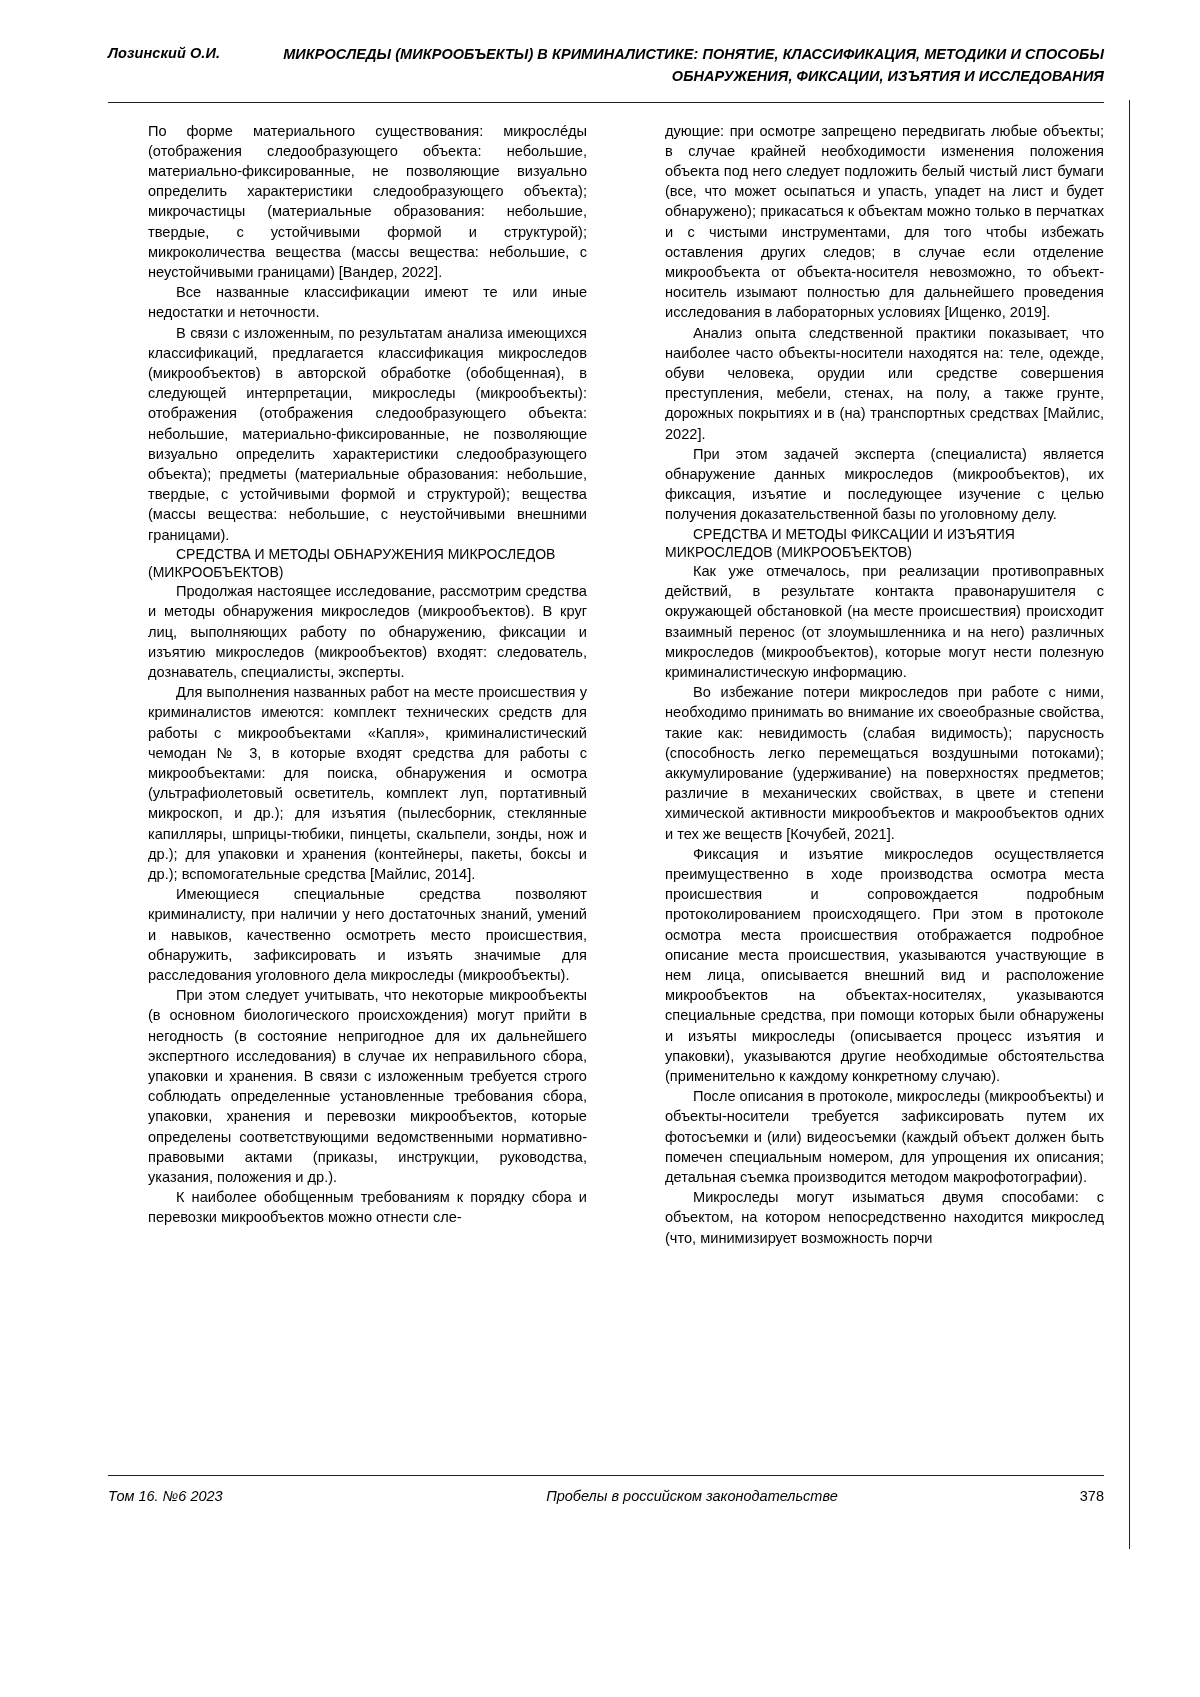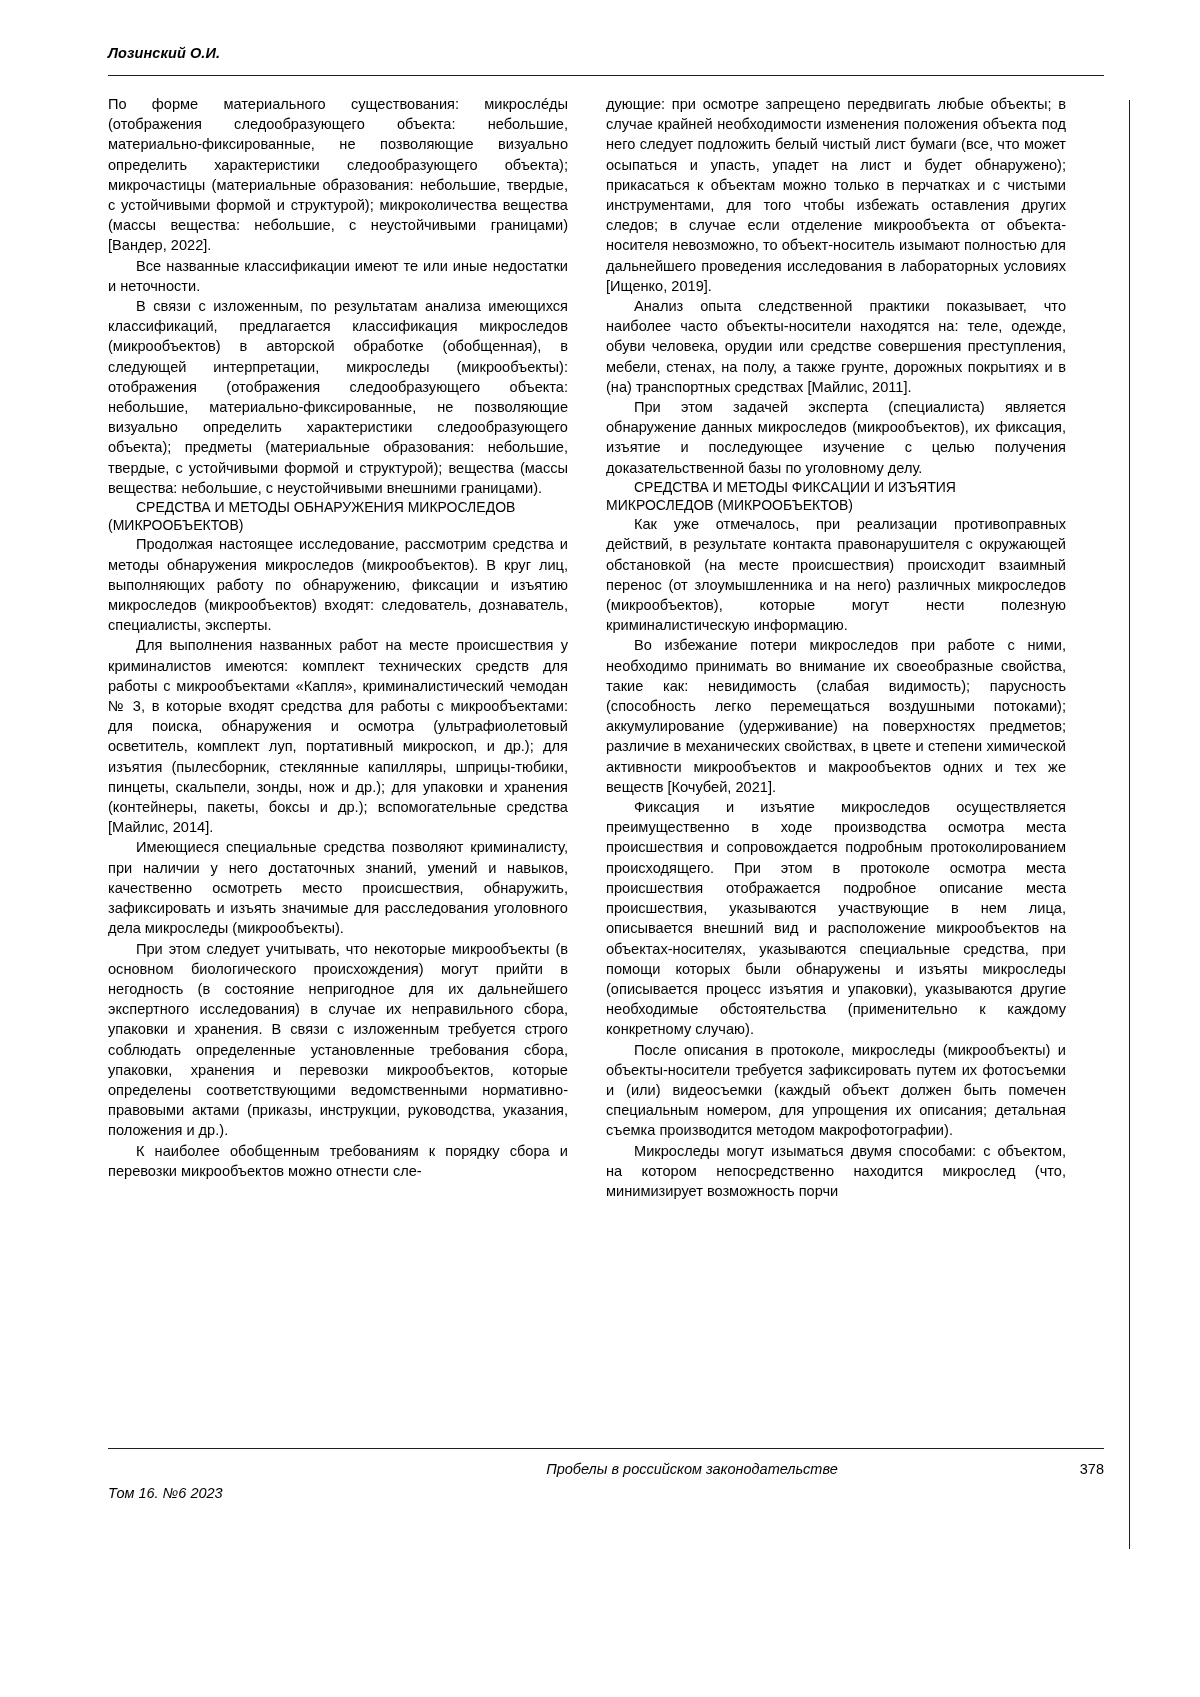--- a/index.html
+++ b/index.html
@@ -61,20 +61,21 @@
     gap: 38px;
     height: 1338px;
   }
   .col {
     width: 460px;
     font-size: 14.6px;
     line-height: 1.385;
     text-align: justify;
     text-justify: inter-word;
     hyphens: manual;
+    margin-left: 40px;
   }
   .col p {
     margin: 0;
     text-indent: 28px;
   }
   .col p.noindent {
     text-indent: 0;
   }
   .sec-head {
     margin: 13px 0 4px 0;
@@ -98,21 +99,20 @@
     font-size: 14.5px;
   }
   .footer-issn {
     width: 300px;
     line-height: 1.45;
   }
   .footer-volume {
     width: 230px;
     text-align: left;
     padding-top: 0px;
-    margin-top: 24px;
   }
   .footer-journal {
     flex: 1;
     text-align: center;
     white-space: nowrap;
   }
   .footer-page {
     width: 58px;
     text-align: right;
     font-style: normal;
@@ -129,40 +129,41 @@
     background: #231f20;
   }
 </style>
 </head>
 <body>
 
 <div class="page">
 
   <div class="header">
     <div class="header-author">Лозинский О.И.</div>
+    <div class="header-title">МИКРОСЛЕДЫ (МИКРООБЪЕКТЫ) В КРИМИНАЛИСТИКЕ: ПОНЯТИЕ, КЛАССИФИКАЦИЯ, МЕТОДИКИ И СПОСОБЫ ОБНАРУЖЕНИЯ, ФИКСАЦИИ, ИЗЪЯТИЯ И ИССЛЕДОВАНИЯ</div>
   </div>
   <div class="header-rule"></div>
 
   <div class="columns">
 
     <div class="col">
       <p class="noindent">По форме материального существования: микрослéды (отображения следообразующего объекта: небольшие, материально-фиксированные, не позволяющие визуально определить характеристики следообразующего объекта); микрочастицы (материальные образования: небольшие, твердые, с устойчивыми формой и структурой); микроколичества вещества (массы вещества: небольшие, с неустойчивыми границами) [Вандер, 2022].</p>
       <p>Все названные классификации имеют те или иные недостатки и неточности.</p>
       <p>В связи с изложенным, по результатам анализа имеющихся классификаций, предлагается классификация микроследов (микрообъектов) в авторской обработке (обобщенная), в следующей интерпретации, микроследы (микрообъекты): отображения (отображения следообразующего объекта: небольшие, материально-фиксированные, не позволяющие визуально определить характеристики следообразующего объекта); предметы (материальные образования: небольшие, твердые, с устойчивыми формой и структурой); вещества (массы вещества: небольшие, с неустойчивыми внешними границами).</p>
       <p class="sec-head">СРЕДСТВА И МЕТОДЫ ОБНАРУЖЕНИЯ МИКРОСЛЕДОВ (МИКРООБЪЕКТОВ)</p>
       <p>Продолжая настоящее исследование, рассмотрим средства и методы обнаружения микроследов (микрообъектов). В круг лиц, выполняющих работу по обнаружению, фиксации и изъятию микроследов (микрообъектов) входят: следователь, дознаватель, специалисты, эксперты.</p>
       <p>Для выполнения названных работ на месте происшествия у криминалистов имеются: комплект технических средств для работы с микрообъектами «Капля», криминалистический чемодан № 3, в которые входят средства для работы с микрообъектами: для поиска, обнаружения и осмотра (ультрафиолетовый осветитель, комплект луп, портативный микроскоп, и др.); для изъятия (пылесборник, стеклянные капилляры, шприцы-тюбики, пинцеты, скальпели, зонды, нож и др.); для упаковки и хранения (контейнеры, пакеты, боксы и др.); вспомогательные средства [Майлис, 2014].</p>
       <p>Имеющиеся специальные средства позволяют криминалисту, при наличии у него достаточных знаний, умений и навыков, качественно осмотреть место происшествия, обнаружить, зафиксировать и изъять значимые для расследования уголовного дела микроследы (микрообъекты).</p>
       <p>При этом следует учитывать, что некоторые микрообъекты (в основном биологического происхождения) могут прийти в негодность (в состояние непригодное для их дальнейшего экспертного исследования) в случае их неправильного сбора, упаковки и хранения. В связи с изложенным требуется строго соблюдать определенные установленные требования сбора, упаковки, хранения и перевозки микрообъектов, которые определены соответствующими ведомственными нормативно-правовыми актами (приказы, инструкции, руководства, указания, положения и др.).</p>
       <p>К наиболее обобщенным требованиям к порядку сбора и перевозки микрообъектов можно отнести сле-</p>
     </div>
 
     <div class="col">
       <p class="noindent">дующие: при осмотре запрещено передвигать любые объекты; в случае крайней необходимости изменения положения объекта под него следует подложить белый чистый лист бумаги (все, что может осыпаться и упасть, упадет на лист и будет обнаружено); прикасаться к объектам можно только в перчатках и с чистыми инструментами, для того чтобы избежать оставления других следов; в случае если отделение микрообъекта от объекта-носителя невозможно, то объект-носитель изымают полностью для дальнейшего проведения исследования в лабораторных условиях [Ищенко, 2019].</p>
-      <p>Анализ опыта следственной практики показывает, что наиболее часто объекты-носители находятся на: теле, одежде, обуви человека, орудии или средстве совершения преступления, мебели, стенах, на полу, а также грунте, дорожных покрытиях и в (на) транспортных средствах [Майлис, 2011].</p>
+      <p>Анализ опыта следственной практики показывает, что наиболее часто объекты-носители находятся на: теле, одежде, обуви человека, орудии или средстве совершения преступления, мебели, стенах, на полу, а также грунте, дорожных покрытиях и в (на) транспортных средствах [Майлис, 2022].</p>
       <p>При этом задачей эксперта (специалиста) является обнаружение данных микроследов (микрообъектов), их фиксация, изъятие и последующее изучение с целью получения доказательственной базы по уголовному делу.</p>
       <p class="sec-head">СРЕДСТВА И МЕТОДЫ ФИКСАЦИИ И ИЗЪЯТИЯ МИКРОСЛЕДОВ (МИКРООБЪЕКТОВ)</p>
       <p>Как уже отмечалось, при реализации противоправных действий, в результате контакта правонарушителя с окружающей обстановкой (на месте происшествия) происходит взаимный перенос (от злоумышленника и на него) различных микроследов (микрообъектов), которые могут нести полезную криминалистическую информацию.</p>
       <p>Во избежание потери микроследов при работе с ними, необходимо принимать во внимание их своеобразные свойства, такие как: невидимость (слабая видимость); парусность (способность легко перемещаться воздушными потоками); аккумулирование (удерживание) на поверхностях предметов; различие в механических свойствах, в цвете и степени химической активности микрообъектов и макрообъектов одних и тех же веществ [Кочубей, 2021].</p>
       <p>Фиксация и изъятие микроследов осуществляется преимущественно в ходе производства осмотра места происшествия и сопровождается подробным протоколированием происходящего. При этом в протоколе осмотра места происшествия отображается подробное описание места происшествия, указываются участвующие в нем лица, описывается внешний вид и расположение микрообъектов на объектах-носителях, указываются специальные средства, при помощи которых были обнаружены и изъяты микроследы (описывается процесс изъятия и упаковки), указываются другие необходимые обстоятельства (применительно к каждому конкретному случаю).</p>
       <p>После описания в протоколе, микроследы (микрообъекты) и объекты-носители требуется зафиксировать путем их фотосъемки и (или) видеосъемки (каждый объект должен быть помечен специальным номером, для упрощения их описания; детальная съемка производится методом макрофотографии).</p>
       <p>Микроследы могут изыматься двумя способами: с объектом, на котором непосредственно находится микрослед (что, минимизирует возможность порчи</p>
     </div>
 
   </div>

